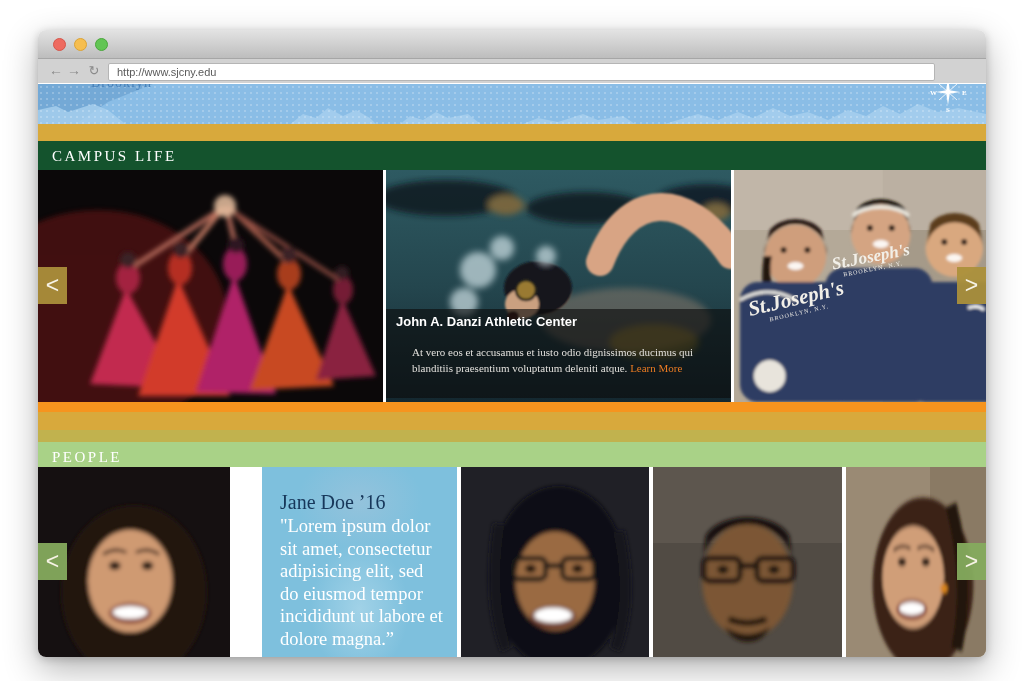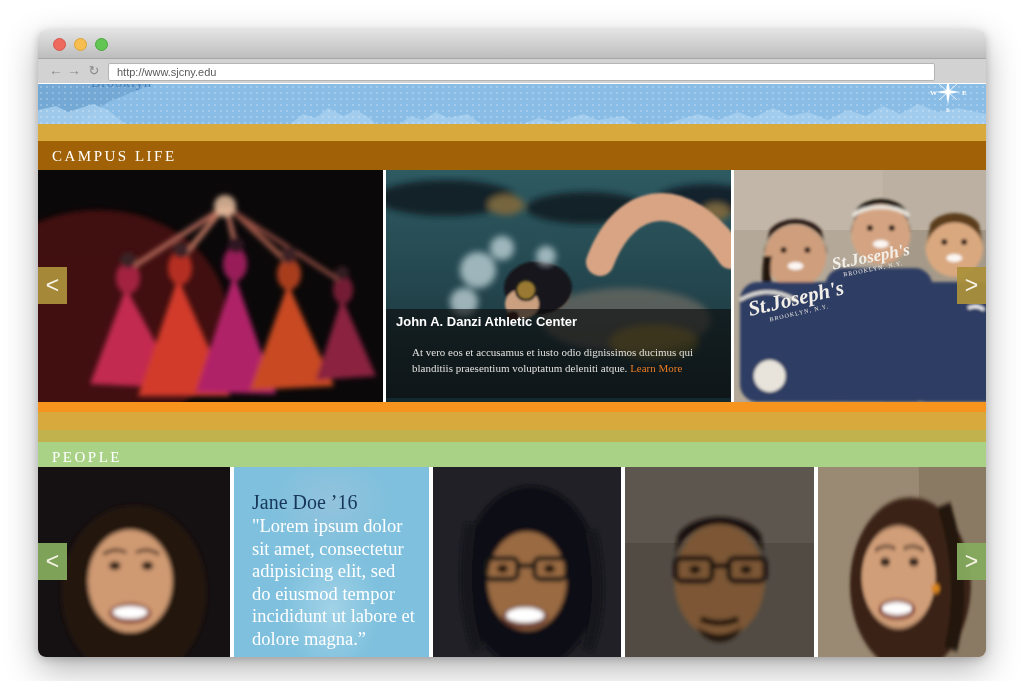--- a/index.html
+++ b/index.html
@@ -50,21 +50,21 @@
     background-size:6px 6px;}
   .banner-left-shape{position:absolute;left:0;top:0;width:150px;height:40px;}
   .banner-skyline{position:absolute;left:0;bottom:-2px;width:948px;height:30px;opacity:.85;}
   .brooklyn{
     position:absolute;left:53px;top:-9px;font-family:"Liberation Serif",serif;
     font-size:14px;color:#4982ba;letter-spacing:1px;
   }
   .compass{position:absolute;right:18px;top:-5px;width:40px;height:34px;}
   .band{position:absolute;left:0;width:948px;}
   .band-gold-top{top:40px;height:17px;background:#d8a93c;}
-  .band-orange-top{top:57px;height:41px;background:#a16207;}
+  .band-orange-top{top:57px;height:41px;background:#14532d;}
   .band-orange-mid{top:318px;height:10px;background:#f6941e;}
   .band-gold-mid{top:328px;height:18px;background:#d8a93c;}
   .band-olive{top:346px;height:12px;background:#c1b24e;}
   .band-green{top:358px;height:25px;background:#a9d287;}
   .section-heading{
     font-family:"Liberation Serif",serif;color:#ffffff;font-size:15px;
     letter-spacing:2.5px;padding:7px 0 0 14px;
   }
   
   .carousel{position:absolute;left:0;top:86px;width:948px;height:232px;background:#fff;display:flex;gap:3px;}
@@ -94,21 +94,21 @@
     color:#f7f3e6;font-size:23px;line-height:36px;text-align:center;cursor:pointer;
     font-family:"Liberation Sans",sans-serif;
   }
   .arrow-gold{background:rgba(171,144,58,0.94);}
   .arrow-green{background:rgba(133,171,94,0.95);}
   .arrow-left{left:0;} .arrow-right{right:0;}
   
   .people-row{position:absolute;left:0;top:383px;width:948px;height:190px;background:#fff;display:flex;gap:4px;}
   .pslide{position:relative;height:190px;overflow:hidden;}
   .pslide svg{display:block;width:100%;height:100%;}
-  .p1{width:192px;} .p2{width:195px;} .p3{width:188px;} .p4{width:189px;} .p5{flex:1;}
+  .p1{width:192px;} .p2{width:195px;margin-left:28px;} .p3{width:188px;} .p4{width:189px;} .p5{flex:1;}
   .quote-card{
     background:
       radial-gradient(ellipse 90px 70px at 50% 18%, rgba(150,195,220,0.9), rgba(150,195,220,0) 70%),
       radial-gradient(ellipse 70px 95px at 50% 75%, rgba(190,225,240,0.55), rgba(190,225,240,0) 70%),
       #7ec0dd;
     box-sizing:border-box;padding:24px 14px 0 18px;
   }
   .quote-name{
     font-family:"Liberation Serif",serif;font-size:20px;color:#17375a;margin:0 0 1px 0;
   }

